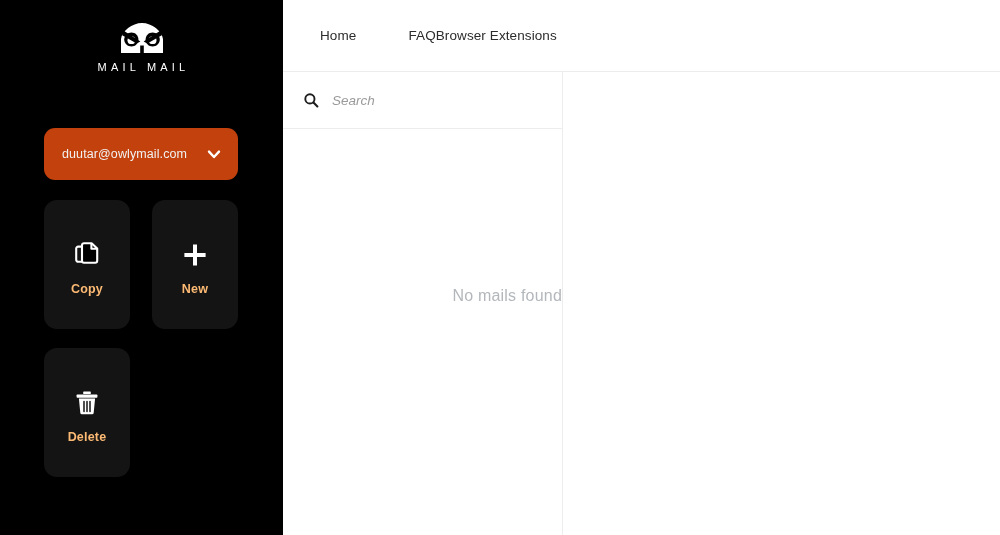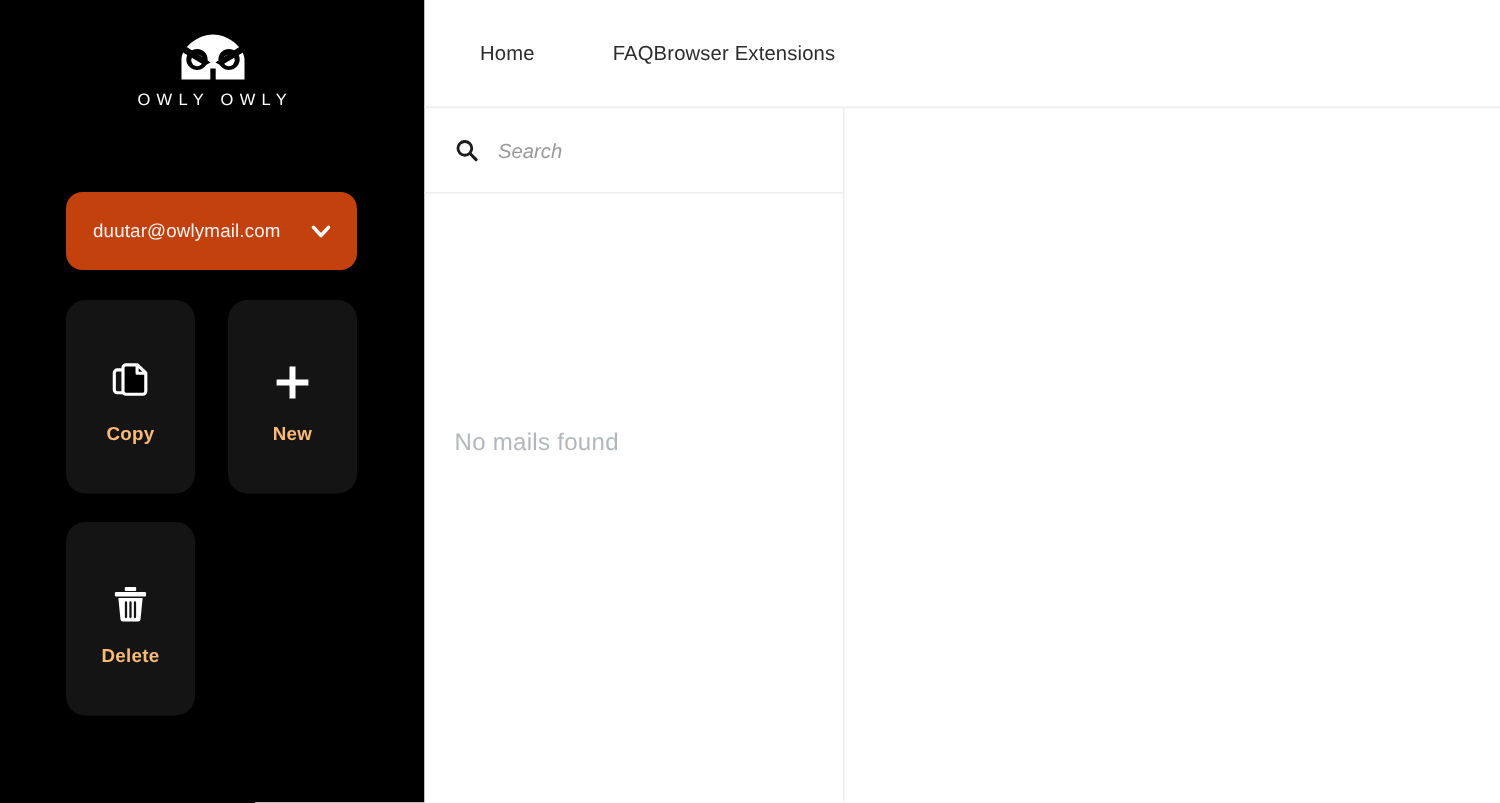--- a/index.html
+++ b/index.html
@@ -155,23 +155,22 @@
     color: #333;
     width: 190px;
     padding: 0;
     font-style: italic;
   }
   .search-input::placeholder { color: #9a9a9a; }
   .emptylist {
     flex: 1 1 auto;
     display: flex;
     align-items: center;
-    justify-content: flex-start;
-    position: relative;
-    padding-left: 20px;
+    justify-content: flex-end;
+    position: relative;
   }
   .emptylist-text {
     color: #b3b7bb;
     font-size: 16px;
     position: relative;
     top: -36px;
     letter-spacing: 0.2px;
   }
 
   .detailpane {
@@ -195,21 +194,21 @@
           <path d="M26 1 C16 1 6 9 5 17 L5 31 L24.2 31 L24.2 22 L27.8 22 L27.8 31 L47 31 L47 17 C46 9 36 1 26 1 Z" fill="#ffffff"></path>
           <path d="M8.2 17.6 C8.2 13.4 11.8 10.6 15.4 10.6 C19.2 10.6 22.4 13.4 22.4 17.6 C22.4 21.8 19.2 24.6 15.4 24.6 C11.8 24.6 8.2 21.8 8.2 17.6 Z" fill="#000000"></path>
           <path d="M29.6 17.6 C29.6 13.4 32.8 10.6 36.6 10.6 C40.2 10.6 43.8 13.4 43.8 17.6 C43.8 21.8 40.2 24.6 36.6 24.6 C32.8 24.6 29.6 21.8 29.6 17.6 Z" fill="#000000"></path>
           <circle cx="15.4" cy="18.2" r="3.9" fill="#ffffff"></circle>
           <circle cx="36.6" cy="18.2" r="3.9" fill="#ffffff"></circle>
           <path d="M6.2 7.8 L24.4 19.6 L20.6 21.6 L6.2 13.2 Z" fill="#000000"></path>
           <path d="M45.8 7.8 L27.6 19.6 L31.4 21.6 L45.8 13.2 Z" fill="#000000"></path>
           <path d="M26 19.2 L28.8 23.6 L23.2 23.6 Z" fill="#ffffff"></path>
         </svg>
       </span>
-      <div class="brand-name">OWLY OWLY</div>
+      <div class="brand-name">MAIL MAIL</div>
     </div>
 
     <div class="account">
       <span class="account-email">duutar@owlymail.com</span>
       <span class="chev">
         <svg viewBox="0 0 16 16" width="16" height="16" aria-hidden="true">
           <path d="M3 5.6 L8 11 L13 5.6" fill="none" stroke="#ffffff" stroke-width="2.4" stroke-linecap="round" stroke-linejoin="round"></path>
         </svg>
       </span>
     </div>

